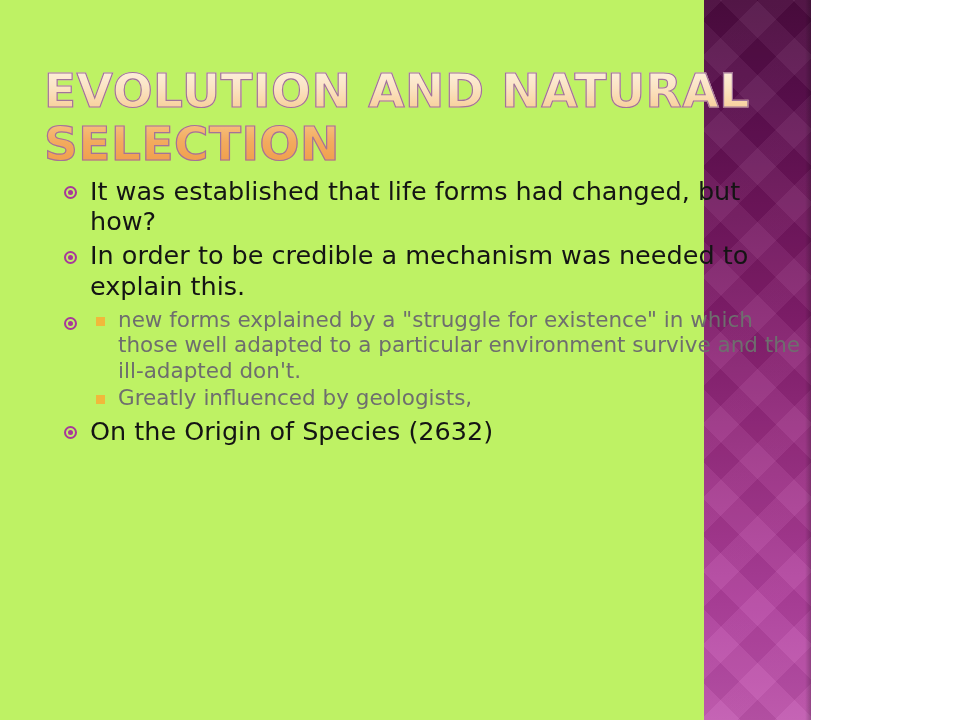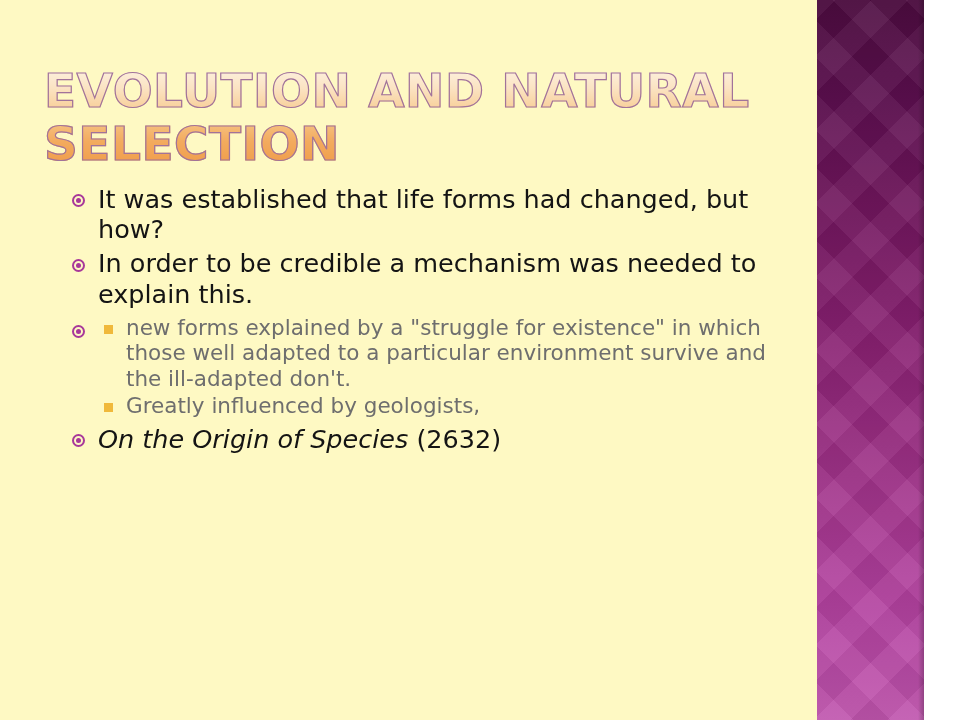--- a/index.html
+++ b/index.html
@@ -6,23 +6,23 @@
     margin: 0;
     padding: 0;
     background: #ffffff;
   }
   body {
     font-family: "DejaVu Sans", sans-serif;
   }
 
   #slide {
     position: relative;
-    width: 924px;
+    width: 811px;
     height: 720px;
-    background: #fef9c3;
+    background: #bef264;
     overflow: hidden;
   }
 
   
   #side-panel {
     position: absolute;
     top: 0;
     right: 0;
     width: 107px;
     height: 720px;
@@ -89,21 +89,21 @@
   
   #content {
     position: absolute;
     left: 52px;
     top: 168px;
     width: 760px;
   }
 
   ul.level1 {
     list-style: none;
-    margin: 16px;
+    margin: 8px;
     padding: 0;
   }
   ul.level1 > li {
     position: relative;
     padding-left: 30px;
     margin: 0 0 4px 0;
     font-size: 25.5px;
     line-height: 1.185;
     color: #141414;
   }
@@ -144,21 +144,20 @@
   ul.level2 > li > .marker-sq {
     position: absolute;
     left: 6px;
     top: 0.47em;
     width: 9px;
     height: 9px;
     background: #f0b93b;
   }
 
   .italic-title {
-    font-style: italic;
   }
 
   
   #footer {
     position: absolute;
     left: 295px;
     top: 732px;
     font-size: 10px;
     color: #b858ab;
     letter-spacing: 0.1px;

